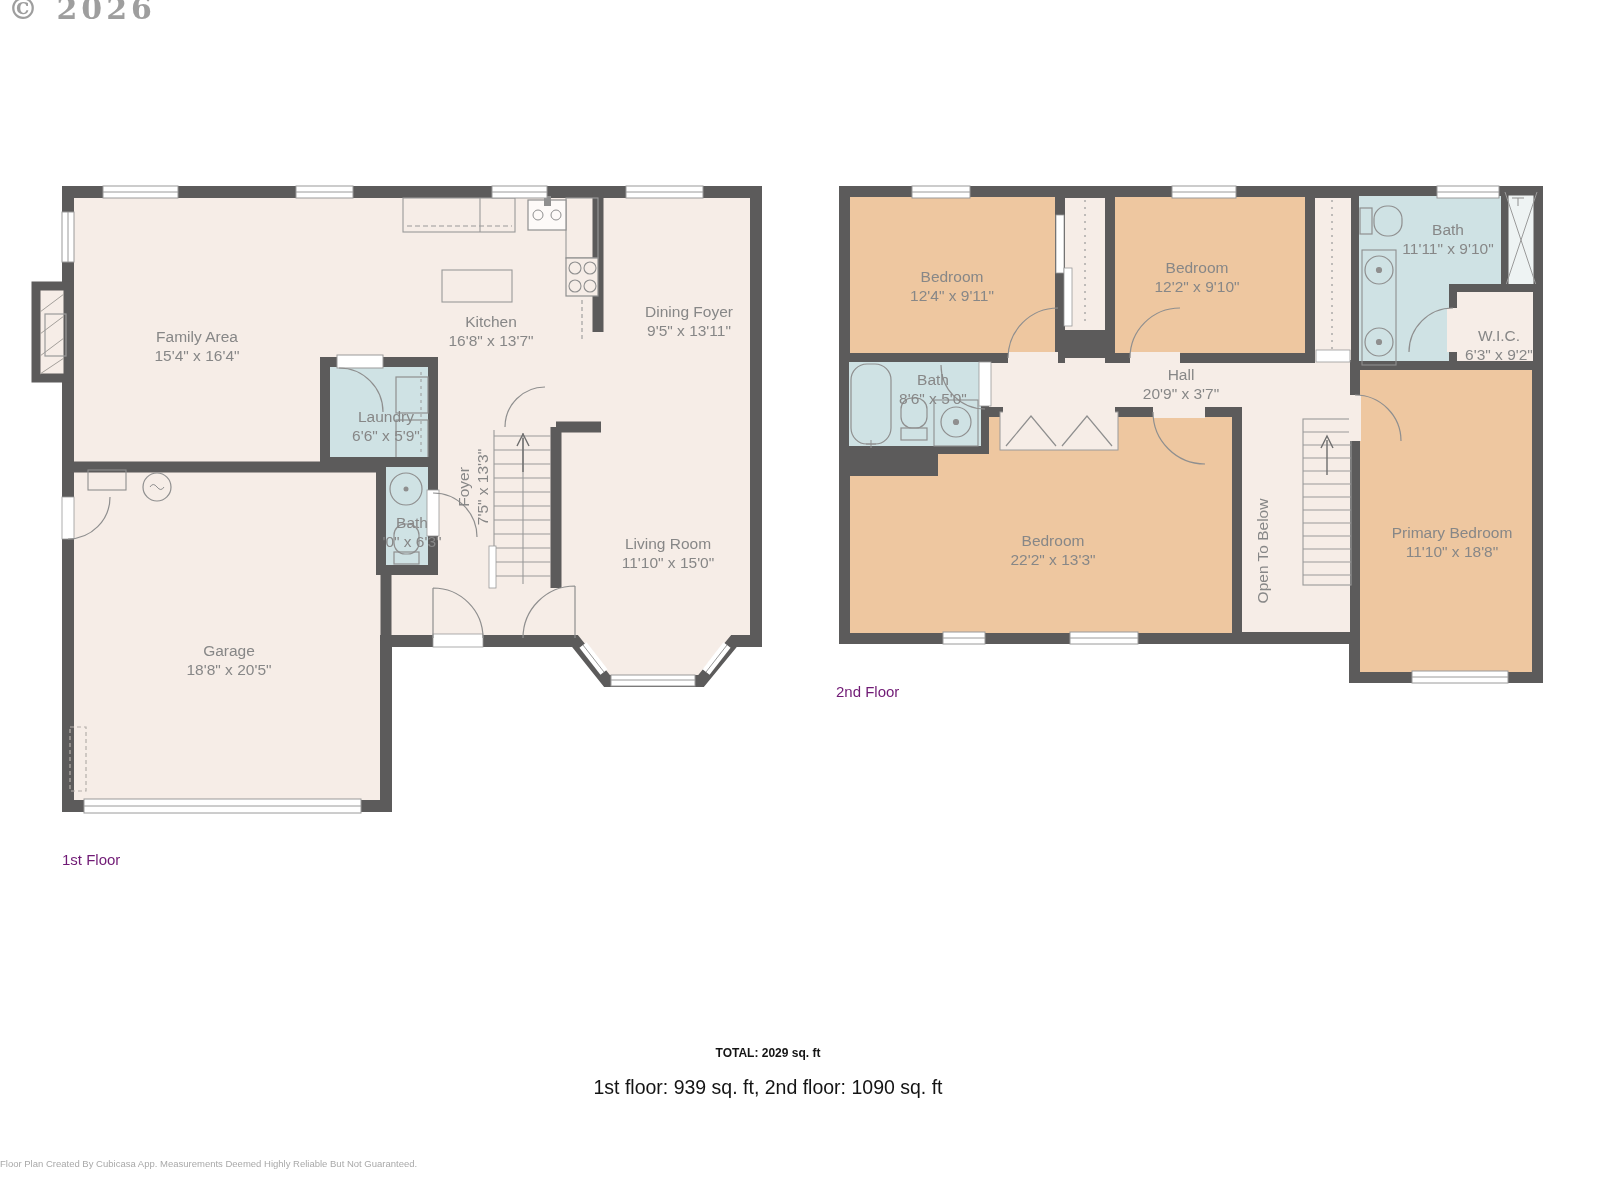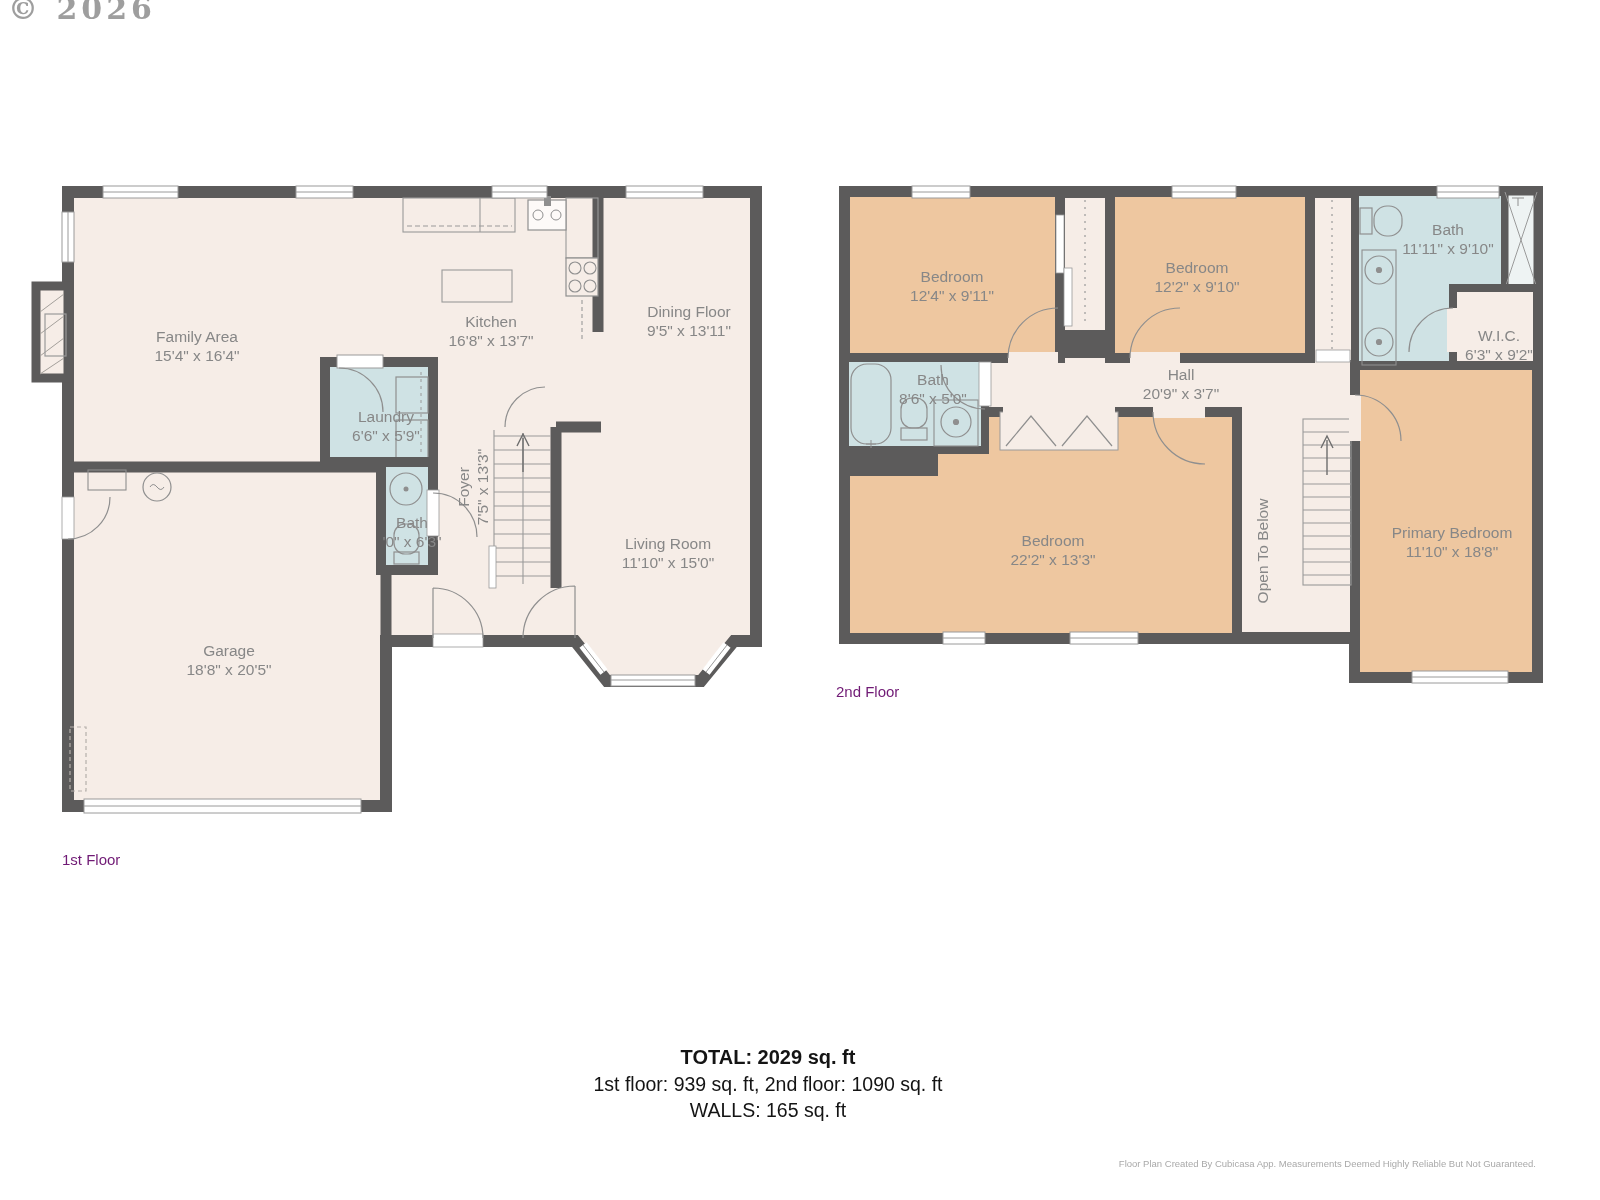--- a/index.html
+++ b/index.html
@@ -7,23 +7,23 @@
        font-family:"Liberation Sans",sans-serif;}
   *{box-sizing:border-box;}
   .copyright{position:absolute;left:8px;top:-9px;font-family:"DejaVu Serif",serif;
              font-size:30px;font-weight:bold;letter-spacing:4px;color:#8e8e8e;opacity:.85;}
   svg.plan{position:absolute;left:0;top:0;}
   .room-label{position:absolute;transform:translate(-50%,-50%);text-align:center;
               color:#878787;font-size:15.5px;line-height:19px;white-space:nowrap;}
   .room-label.rot{transform:translate(-50%,-50%) rotate(-90deg);}
   .floor-tag{position:absolute;color:#701a75;font-size:15px;}
   .summary{position:absolute;left:0;top:1046px;width:1536px;text-align:center;color:#141414;}
-  .s-total{font-size:20px;font-weight:bold;margin:0 0 4px 0;}
+  .s-total{font-size:12px;font-weight:bold;margin:0 0 16px 0;}
   .s-line{font-size:19.5px;margin:0 0 3px 0;}
-  .disclaimer{position:absolute;left:0;top:1158px;width:1536px;text-align:right;
+  .disclaimer{position:absolute;left:0;top:1158px;width:1536px;text-align:left;
               font-size:9.5px;color:#a9a9a9;}
 </style>
 </head>
 <body>
 
 <div class="copyright">© 2026</div>
 
 <svg class="plan" width="1600" height="1200" viewBox="0 0 1600 1200">
 
   <g>
@@ -215,21 +215,21 @@
 
 <div class="room-label" style="left:197px;top:346px">
   <div>Family Area</div>
   <div>15'4" x 16'4"</div>
 </div>
 <div class="room-label" style="left:491px;top:331px">
   <div>Kitchen</div>
   <div>16'8" x 13'7"</div>
 </div>
 <div class="room-label" style="left:689px;top:321px">
-  <div>Dining Floor</div>
+  <div>Dining Foyer</div>
   <div>9'5" x 13'11"</div>
 </div>
 <div class="room-label" style="left:386px;top:426px">
   <div>Laundry</div>
   <div>6'6" x 5'9"</div>
 </div>
 <div class="room-label" style="left:412px;top:532px">
   <div>Bath</div>
   <div>'0" x 6'3"</div>
 </div>
@@ -280,15 +280,14 @@
 </div>
 <div class="room-label" style="left:1452px;top:542px">
   <div>Primary Bedroom</div>
   <div>11'10" x 18'8"</div>
 </div>
 <div class="floor-tag" style="left:836px;top:683px">2nd Floor</div>
 
 <div class="summary">
   <div class="s-total">TOTAL: 2029 sq. ft</div>
   <div class="s-line">1st floor: 939 sq. ft, 2nd floor: 1090 sq. ft</div>
-  <div class="s-line">WALLS: 165 sq. ft</div>
 </div>
 <div class="disclaimer">Floor Plan Created By Cubicasa App. Measurements Deemed Highly Reliable But Not Guaranteed.</div>
 
 </body></html>

